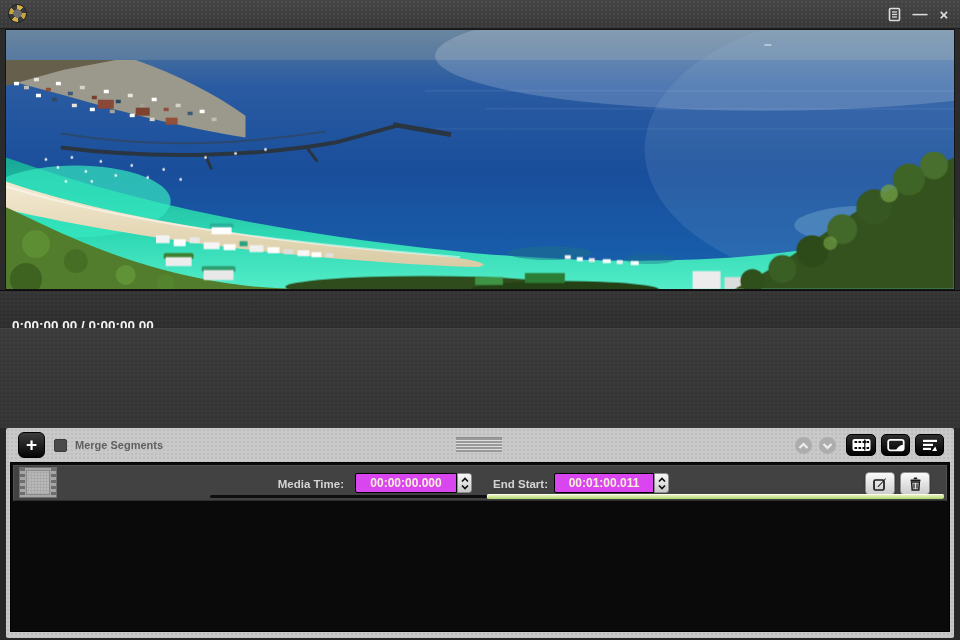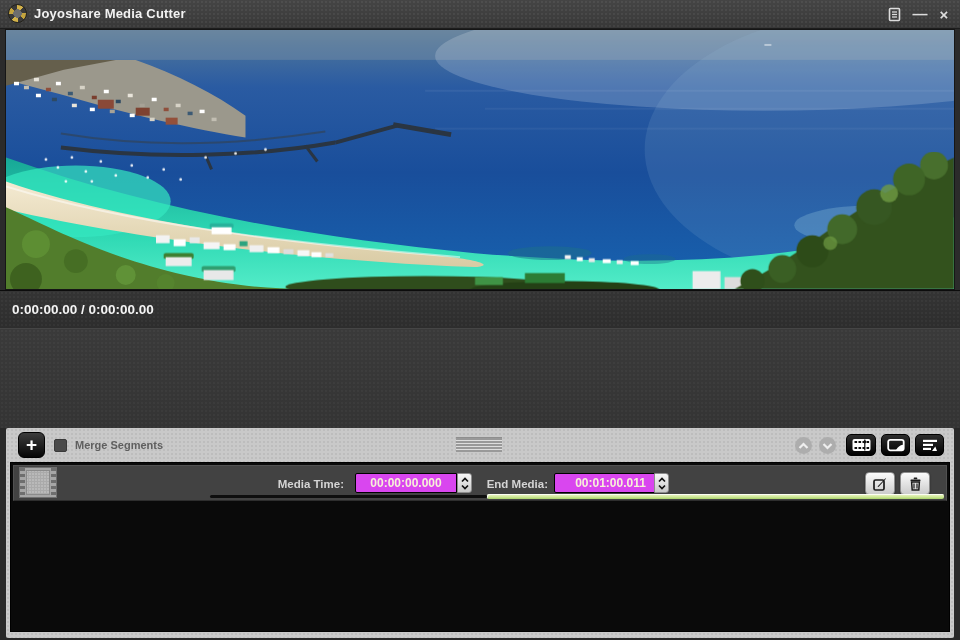--- a/index.html
+++ b/index.html
@@ -20,21 +20,21 @@
   #menubtn{right:56px;} #minbtn{right:30px;font-size:15px;font-weight:bold;line-height:10px;} #closebtn{right:6px;font-size:15px;font-weight:bold;}
 
   
   #video{position:absolute;left:5px;top:29px;width:950px;height:261px;background:#0d0d0d;border:1px solid #161616;}
   #video svg{display:block;width:100%;height:100%;}
 
   
   #playerbar{position:absolute;left:0;top:290px;width:960px;height:38px;
     background-image:radial-gradient(rgba(255,255,255,.035) 1px,transparent 1.2px),linear-gradient(180deg,#343434,#2d2d2d);
     background-size:4px 4px,100% 100%;border-top:1px solid #0c0c0c;}
-  #timedisplay{position:absolute;left:12px;top:0;height:38px;line-height:38px;color:#f4f4f4;font-size:13.5px;font-weight:bold;}
+  #timedisplay{position:absolute;left:12px;top:16px;height:38px;line-height:38px;color:#f4f4f4;font-size:13.5px;font-weight:bold;}
   #pcontrols{position:absolute;left:400px;top:295px;width:168px;height:27px;background:linear-gradient(180deg,#181818,#232323);
     border:1px solid #101010;border-radius:5px;display:flex;overflow:hidden;}
   .pbtn{flex:1;display:flex;align-items:center;justify-content:center;border-right:1px solid rgba(0,0,0,.45);cursor:pointer;}
   .pbtn:last-child{border-right:none;}
   .pbtn svg{display:block;}
   #volume-icon{position:absolute;left:858px;top:302px;}
   #volume-slider{position:absolute;left:877px;top:303px;width:68px;height:8px;border-radius:4px;background:#1c1c1c;
     background-image:radial-gradient(#3c3c3c 1px,transparent 1.1px);background-size:3px 3px;box-shadow:inset 0 1px 2px #000;}
   #volume-fill{position:absolute;left:0;top:0;height:8px;border-radius:4px;background:linear-gradient(180deg,#ffffff,#d8d8d8);}
 
@@ -71,35 +71,34 @@
   #thumb-inner{position:absolute;left:6px;top:2px;width:24px;height:25px;background:#b9b9b9;border:1px solid #8a8a8a;
     background-image:radial-gradient(rgba(0,0,0,.08) 1px,transparent 1.1px);background-size:3px 3px;}
   #segbar{position:absolute;left:196px;top:28px;width:734px;height:5px;}
   #segbar-dark{position:absolute;left:0;top:1px;height:3px;background:#0e0e0e;border-radius:2px;}
   #segbar-green{position:absolute;top:0;height:5px;border-radius:2px;background:linear-gradient(180deg,#eef7cd,var(--palegreen,#cfe798) 60%,#a8d469);
     box-shadow:inset 1px 1px 0 rgba(255,255,255,.8);}
   .slabel{position:absolute;top:0;height:36px;line-height:36px;color:#d4d4d4;font-size:11.5px;font-weight:bold;text-align:right;}
   #seg-start-label{left:258px;width:72px;} #seg-end-label{left:470px;width:64px;}
   .sinput{position:absolute;top:7px;height:20px;background:#d946ef;border:1px solid #000;color:#f7f0d8;font-size:12px;font-weight:bold;
     text-align:center;padding:0;border-radius:2px 0 0 2px;}
-  #seg-start-input{left:341px;width:102px;} #seg-end-input{left:540px;width:113px;}
+  #seg-start-input{left:341px;width:102px;} #seg-end-input{left:540px;width:100px;}
   .sspin{position:absolute;top:7px;width:15px;height:20px;background:linear-gradient(180deg,#f7f7f7,#c9c9c9);
     border:1px solid #8d8d8d;border-radius:0 3px 3px 0;display:flex;align-items:center;justify-content:center;cursor:pointer;}
   #seg-start-spin{left:443px;} #seg-end-spin{left:640px;}
   #btn-edit{position:absolute;left:851px;top:6px;width:30px;height:23px;border-radius:4px;}
   #btn-delete{position:absolute;left:886px;top:6px;width:30px;height:23px;border-radius:4px;}
 </style>
 </head>
 <body>
 
 <div id="app">
 
   <div id="titlebar">
     <div id="appicon"></div>
-    <div id="title">Joyoshare Media Cutter</div>
     <div class="winbtn" id="menubtn">
       <svg width="13" height="15" viewBox="0 0 13 15">
           <rect x="1.5" y="1.5" width="10" height="12" rx="1" fill="none" stroke="#dcdcdc" stroke-width="1.6"></rect>
           <line x1="4" y1="5" x2="9" y2="5" stroke="#dcdcdc" stroke-width="1.3"></line>
           <line x1="4" y1="7.5" x2="9" y2="7.5" stroke="#dcdcdc" stroke-width="1.3"></line>
           <line x1="4" y1="10" x2="9" y2="10" stroke="#dcdcdc" stroke-width="1.3"></line>
         </svg>
     </div>
     <div class="winbtn" id="minbtn">—</div>
     <div class="winbtn" id="closebtn">×</div>
@@ -380,21 +379,21 @@
               <div id="thumb-inner"></div>
             </div>
           <div class="slabel" id="seg-start-label">Media Time:</div>
           <input class="sinput" id="seg-start-input" value="00:00:00.000" style="">
           <div class="sspin" id="seg-start-spin">
               <svg width="10" height="15" viewBox="0 0 10 15">
                 <path d="M2 5.5 L5 2.5 L8 5.5" fill="none" stroke="#111" stroke-width="1.7"></path>
                 <path d="M2 9.5 L5 12.5 L8 9.5" fill="none" stroke="#111" stroke-width="1.7"></path>
               </svg>
             </div>
-          <div class="slabel" id="seg-end-label">End Media:</div>
+          <div class="slabel" id="seg-end-label">End Start:</div>
           <input class="sinput" id="seg-end-input" value="00:01:00.011" style="">
           <div class="sspin" id="seg-end-spin">
               <svg width="10" height="15" viewBox="0 0 10 15">
                 <path d="M2 5.5 L5 2.5 L8 5.5" fill="none" stroke="#111" stroke-width="1.7"></path>
                 <path d="M2 9.5 L5 12.5 L8 9.5" fill="none" stroke="#111" stroke-width="1.7"></path>
               </svg>
             </div>
           <div class="btn-light" id="btn-edit">
               <svg width="14" height="14" viewBox="0 0 14 14">
                 <rect x="1" y="3" width="10" height="10" rx="1.5" fill="none" stroke="#1b1b1b" stroke-width="1.7"></rect>

